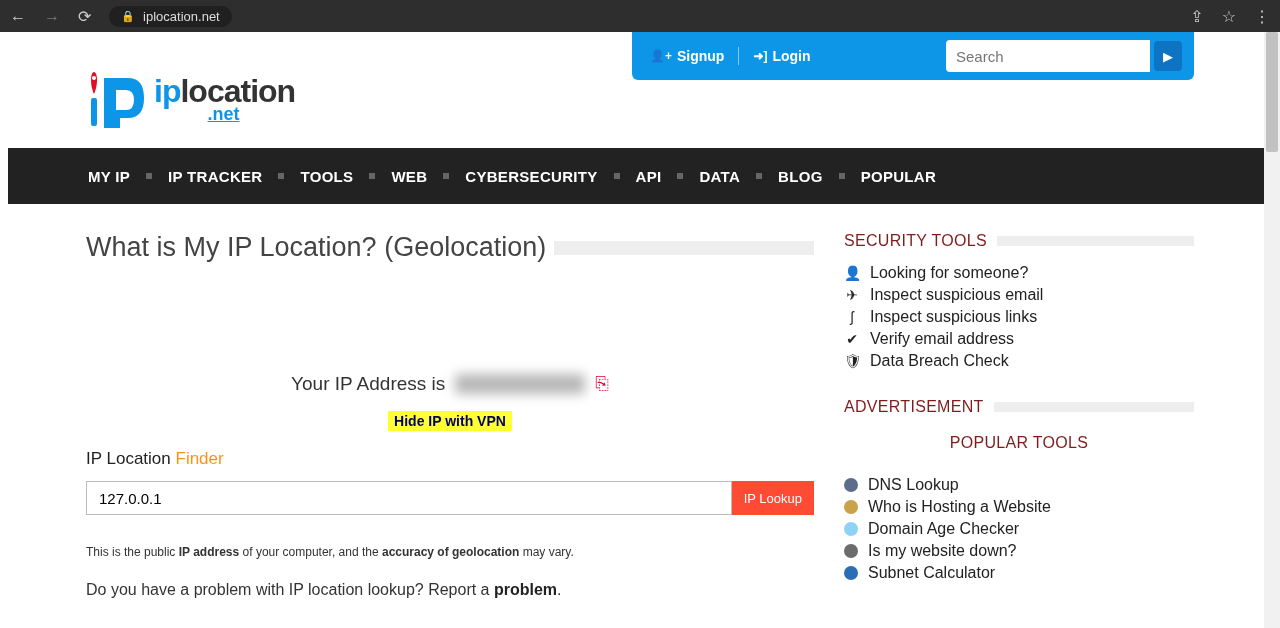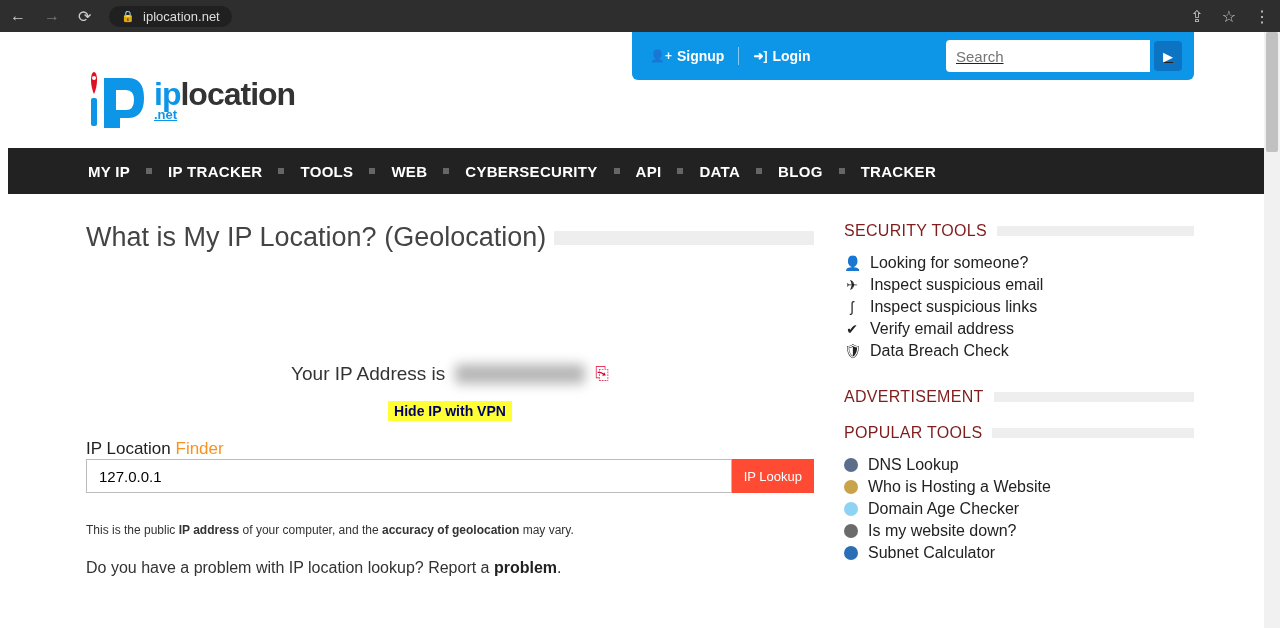--- a/index.html
+++ b/index.html
@@ -14,49 +14,49 @@
   .chrome .right { margin-left: auto; display: flex; gap: 18px; align-items: center; }
   .chrome .right span { font-size: 16px; color: #ccc; }
   
   .page { width: 1264px; margin: 0 auto; position: relative; background: #fff; }
   
   .topbar-row { display: flex; justify-content: flex-end; }
   .topbar { background: #0d95e8; border-radius: 0 0 6px 6px; display: flex; align-items: center; padding: 8px 12px 8px 18px; gap: 14px; width: 562px; margin-right: 78px; }
   .topbar-link { color: #fff; font-weight: 600; font-size: 14px; display: flex; align-items: center; gap: 5px; }
   .topbar-link .ico { font-size: 12px; }
   .topbar-sep { width: 1px; height: 18px; background: rgba(255,255,255,.5); }
-  .search-wrap { display: flex; align-items: center; margin-left: auto; text-decoration: underline; }
+  .search-wrap { display: flex; align-items: center; margin-left: auto; }
   .search-input { width: 204px; height: 32px; border: none; border-radius: 4px 0 0 4px; padding: 0 10px; font-size: 15px; }
   .search-btn { width: 28px; height: 30px; background: #0d74c4; border: none; border-radius: 4px; margin-left: 4px; color: #fff; display: flex; align-items: center; justify-content: center; font-size: 13px; }
   
   .logo-area { padding-left: 78px; margin-top: -12px; margin-bottom: 18px; }
   .logo { display: flex; align-items: center; gap: 6px; }
   .logo-ip { position: relative; }
   .logo-ip svg { display: block; }
   .logo-text { font-size: 32px; font-weight: 700; color: #333; letter-spacing: -1px; }
   .logo-text .ip { color: #0d95e8; }
-  .logo-sub { font-size: 13px; color: #0d95e8; font-weight: 700; text-align: left; margin-top: -6px; padding-right: 2px; text-decoration: underline; }
-  
-  .navbar { background: #222; height: 46px; display: flex; align-items: center; padding-left: 80px; gap: 16px; width: 100%; }
+  .logo-sub { font-size: 18px; color: #0d95e8; font-weight: 700; text-align: center; margin-top: -6px; padding-right: 2px; text-decoration: underline; }
+  
+  .navbar { background: #222; height: 56px; display: flex; align-items: center; padding-left: 80px; gap: 16px; width: 100%; }
   .nav-item { color: #fff; font-weight: 700; font-size: 15px; letter-spacing: .3px; }
   .nav-sep { width: 6px; height: 6px; background: #666; }
   
   .content { display: flex; padding: 28px 78px 20px 78px; gap: 30px; }
   .main-col { flex: 1; }
   .side-col { width: 350px; }
   h1.page-title { font-size: 27px; font-weight: 400; color: #444; display: flex; align-items: center; gap: 8px; }
   h1.page-title .bar { flex: 1; height: 14px; background: #eee; }
   .ip-block { text-align: center; margin-top: 110px; }
   .ip-line { font-size: 19px; color: #333; display: inline-flex; align-items: center; gap: 10px; }
   .ip-value { display: inline-block; width: 130px; height: 20px; border-radius: 4px; filter: blur(6px); background: #b7b7b7; }
   .copy-ico { color: #d03; font-size: 17px; }
   .hide-vpn { display: inline-block; margin-top: 16px; background: #ffff33; color: #006; font-weight: 700; font-size: 14px; padding: 2px 6px; }
   .finder-head { margin-top: 18px; font-size: 17px; }
   .finder-head .f { color: #f79421; font-weight: 400; }
-  .finder-row { display: flex; margin-top: 0; }
+  .finder-row { display: flex; margin-top: 12px; }
   .finder-input { flex: 1; height: 34px; border: 1px solid #bbb; padding: 0 12px; font-size: 15px; }
   .finder-btn { background: #ff4b33; color: #fff; border: none; padding: 0 12px; font-size: 13px; height: 34px; }
   .para { margin-top: 30px; font-size: 12px; color: #333; }
   .para b { font-weight: 600; }
   .para2 { margin-top: 22px; font-size: 16px; color: #333; }
   
   .side-head { font-size: 16px; color: #7f1d1d; font-weight: 400; letter-spacing: .3px; display: flex; align-items: center; gap: 10px; margin-bottom: 12px; }
   .side-head .hb { flex: 1; height: 10px; background: #eee; }
   .tool-list { list-style: none; margin-bottom: 26px; }
   .tool-list li { display: flex; align-items: center; gap: 10px; font-size: 16px; color: #222; padding: 2px 0; }
@@ -137,21 +137,21 @@
     <span class="nav-item">WEB</span>
     <span class="nav-sep"></span>
     <span class="nav-item">CYBERSECURITY</span>
     <span class="nav-sep"></span>
     <span class="nav-item">API</span>
     <span class="nav-sep"></span>
     <span class="nav-item">DATA</span>
     <span class="nav-sep"></span>
     <span class="nav-item">BLOG</span>
     <span class="nav-sep"></span>
-    <span class="nav-item">TRACKER</span>
+    <span class="nav-item">POPULAR</span>
   </div>
 
   <div class="content">
     <div class="main-col">
       <h1 class="page-title">
         <span>What is My IP Location? (Geolocation)</span>
           <span class="bar"></span>
       </h1>
 
       <div class="ip-block">
@@ -207,21 +207,21 @@
             <span class="ico">🛡</span>
             <span>Data Breach Check</span>
           </li>
       </ul>
 
       <div class="side-head">
         <span>ADVERTISEMENT</span>
           <span class="hb"></span>
       </div>
 
-      <div class="side-head" style="margin-top:18px;">
+      <div class="side-head" style="margin-top:18px;flex-direction:column;">
         <span>POPULAR TOOLS</span>
           <span class="hb"></span>
       </div>
       <ul class="tool-list">
         <li>
             <span class="dot" style="background:#5b6d8a"></span>
             <span>DNS Lookup</span>
           </li>
         <li>
             <span class="dot" style="background:#c9a24a"></span>

